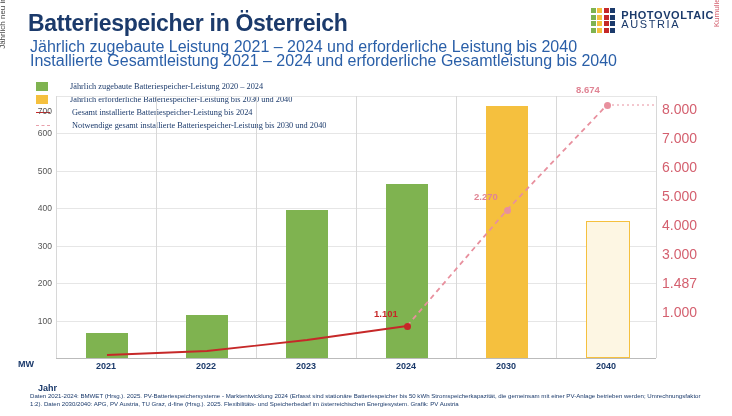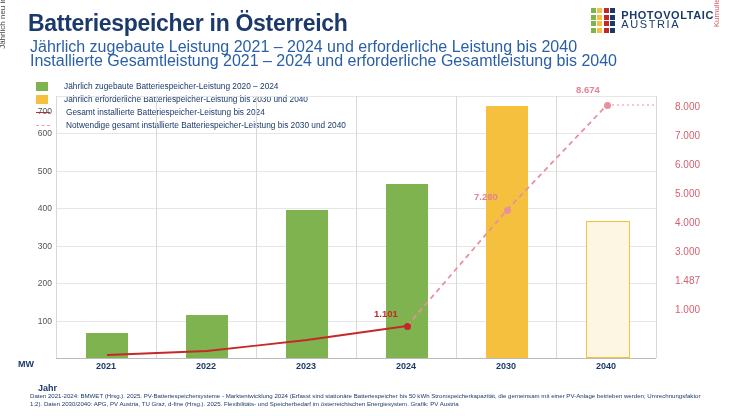--- a/index.html
+++ b/index.html
@@ -69,22 +69,23 @@
     position: absolute;
     left: 36px;
     top: 80px;
     font-size: 8.3px;
     color: #1b3a6b;
     line-height: 13px;
   }
   .legend-row {
     display: flex;
     align-items: center;
-    gap: 16px;
+    gap: 22px;
     height: 13px;
+    font-family: Liberation Serif, serif;
   }
   .sw-box {
     width: 12px; height: 9px; display: inline-block;
   }
   .sw-line {
     width: 14px; height: 0; border-top: 1.6px solid #c62828; display: inline-block;
   }
   .sw-line-dashed {
     width: 14px; height: 0; border-top: 1.6px dashed #e8a0ab; display: inline-block;
   }
@@ -109,25 +110,24 @@
     right: 604px;
     font-size: 8.5px;
     color: #555;
     text-align: right;
     width: 40px;
     transform: translateY(-5px);
   }
   .axis-right-label {
     position: absolute;
     left: 606px;
-    font-size: 10px;
+    font-size: 14px;
     color: #d4606f;
     width: 44px;
     transform: translateY(-5px);
-    margin-left: 13px;
   }
   .ytitle-left {
     position: absolute;
     left: -2px;
     top: 96px;
     width: 262px;
     font-size: 8px;
     color: #444;
     transform: rotate(-90deg);
     transform-origin: 0 0;
@@ -332,21 +332,21 @@
       <polyline points="51,259 151,255 251,244 351,230" fill="none" stroke="#c62828" stroke-width="1.8"></polyline>
       <polyline points="351,230 451,114 551,9" fill="none" stroke="#e8909e" stroke-width="1.8" stroke-dasharray="5,4"></polyline>
       <line x1="551" y1="9" x2="600" y2="9" stroke="#e8909e" stroke-width="1" stroke-dasharray="2,3"></line>
     </svg>
 
     <div class="dot dot-red" style="left:351px; top:230px"></div>
     <div class="dot dot-pink" style="left:451px; top:114px"></div>
     <div class="dot dot-pink" style="left:551px; top:9px"></div>
 
     <div class="val-label val-red" style="left:318px; top:212px">1.101</div>
-    <div class="val-label val-pink" style="left:418px; top:95px">7.280</div>
+    <div class="val-label val-pink" style="left:418px; top:95px">2.270</div>
     <div class="val-label val-pink" style="left:520px; top:-12px">8.674</div>
 
     <div class="axis-bottom"></div>
   </div>
 
   <div class="tbl-head unit">MW</div>
   <div class="tbl-head year">Jahr</div>
 
   <div class="tbl">
     <div class="tbl-row r2">

